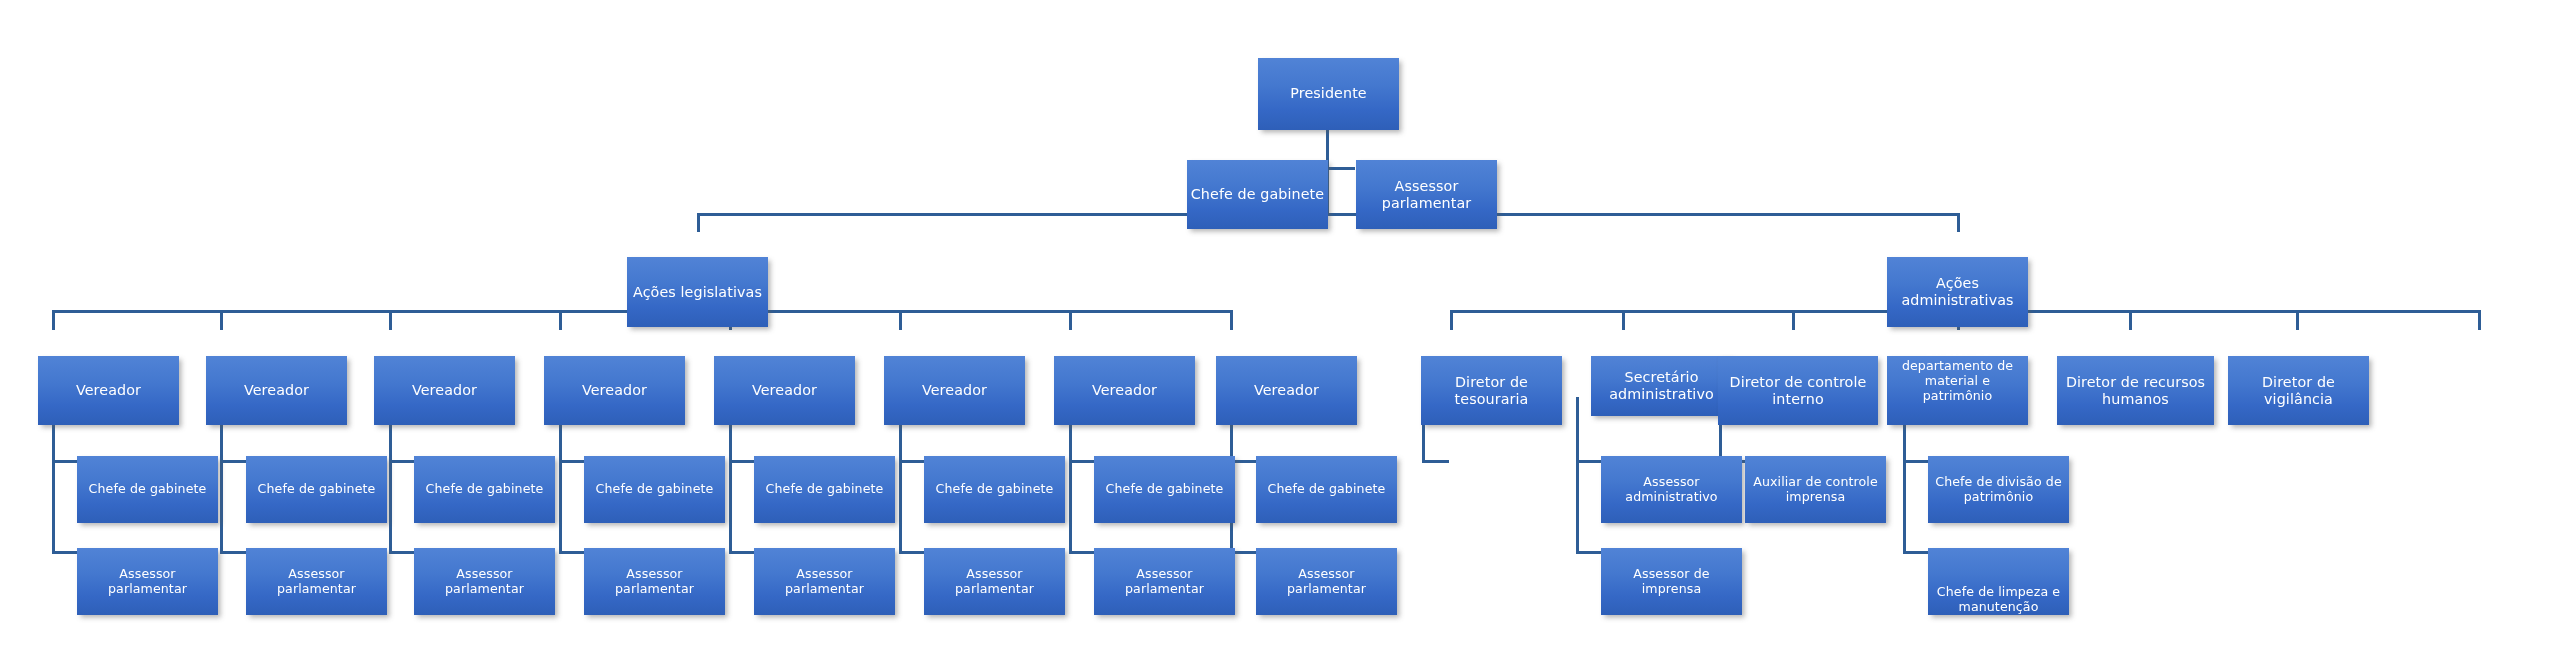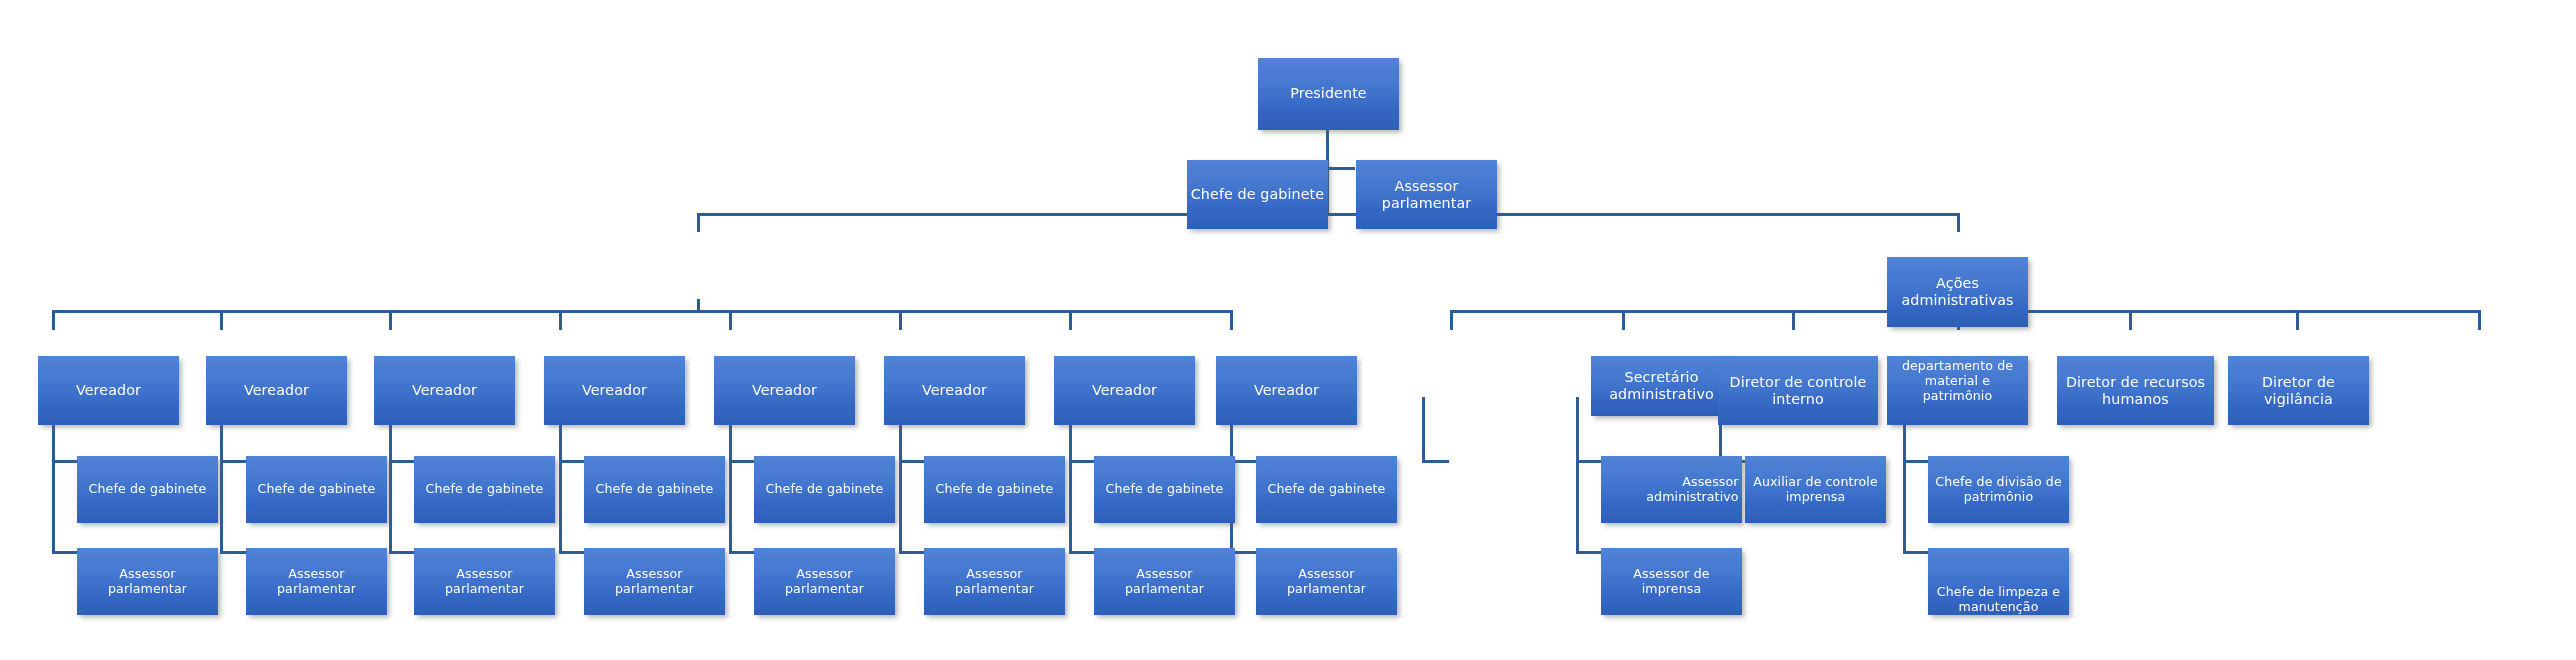--- a/index.html
+++ b/index.html
@@ -57,20 +57,23 @@
   </div>
 
   <div class="node" style="left:1187px;top:132px;width:141px;height:69px;font-size:14.3px;">
     <span>Chefe de gabinete</span>
   </div>
 
   <div class="node" style="left:1356px;top:132px;width:141px;height:69px;font-size:14.3px;">
     <span>Assessor parlamentar</span>
   </div>
 
+  <div class="node" style="left:627px;top:229px;width:141px;height:70px;font-size:14.3px;">
+    <span>Ações legislativas</span>
+  </div>
 
   <div class="node" style="left:1887px;top:229px;width:141px;height:70px;font-size:14.3px;">
     <span>Ações administrativas</span>
   </div>
 
   <div class="ln lnv" style="left:52px;top:310px;height:20px;"></div>
   <div class="node" style="left:38px;top:328px;width:141px;height:69px;font-size:14.3px;">
     <span>Vereador</span></div>
   <div class="ln lnv" style="left:52px;top:397px;height:156px;"></div>
   <div class="ln lnh" style="left:52px;top:460px;width:27px;"></div>
@@ -151,30 +154,32 @@
     <span>Vereador</span></div>
   <div class="ln lnv" style="left:1230px;top:397px;height:156px;"></div>
   <div class="ln lnh" style="left:1230px;top:460px;width:27px;"></div>
   <div class="ln lnh" style="left:1230px;top:551px;width:27px;"></div>
   <div class="node" style="left:1256px;top:428px;width:141px;height:67px;font-size:12.6px;">
     <span>Chefe de gabinete</span></div>
   <div class="node" style="left:1256px;top:520px;width:141px;height:67px;font-size:12.6px;">
     <span>Assessor parlamentar</span></div>
 
   <div class="ln lnv" style="left:1450px;top:310px;height:20px;"></div>
+  <div class="node" style="left:1421px;top:328px;width:141px;height:69px;font-size:14.3px;">
+    <span>Diretor de tesouraria</span></div>
   <div class="ln lnv" style="left:1422px;top:397px;height:65px;"></div>
   <div class="ln lnh" style="left:1422px;top:460px;width:27px;"></div>
 
   <div class="ln lnv" style="left:1622px;top:310px;height:20px;"></div>
   <div class="node" style="left:1591px;top:328px;width:141px;height:60px;font-size:14.3px;">
     <span>Secretário administrativo</span></div>
   <div class="ln lnv" style="left:1576px;top:397px;height:156px;"></div>
   <div class="ln lnh" style="left:1576px;top:460px;width:27px;"></div>
   <div class="ln lnh" style="left:1576px;top:551px;width:27px;"></div>
-  <div class="node" style="left:1601px;top:428px;width:141px;height:67px;font-size:12.6px;text-align:right;">
+  <div class="node" style="left:1601px;top:428px;width:141px;height:67px;font-size:12.6px;">
     <span>Assessor administrativo</span></div>
   <div class="node" style="left:1601px;top:520px;width:141px;height:67px;font-size:12.6px;">
     <span>Assessor de imprensa</span></div>
 
   <div class="ln lnv" style="left:1792px;top:310px;height:20px;"></div>
   <div class="node" style="left:1718px;top:328px;width:160px;height:69px;font-size:14.3px;">
     <span>Diretor de controle interno</span></div>
   <div class="ln lnv" style="left:1719px;top:397px;height:65px;"></div>
   <div class="ln lnh" style="left:1719px;top:460px;width:27px;"></div>
   <div class="node" style="left:1745px;top:428px;width:141px;height:67px;font-size:12.6px;">

